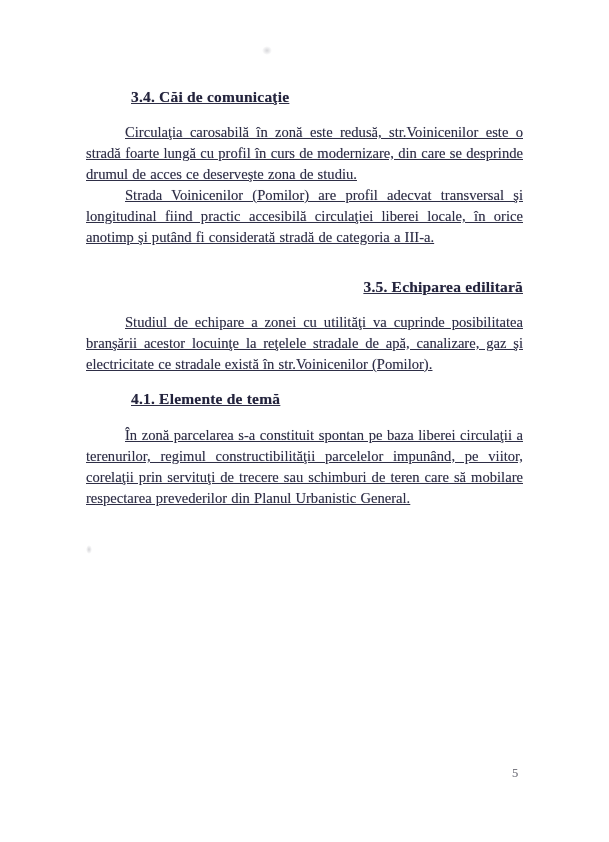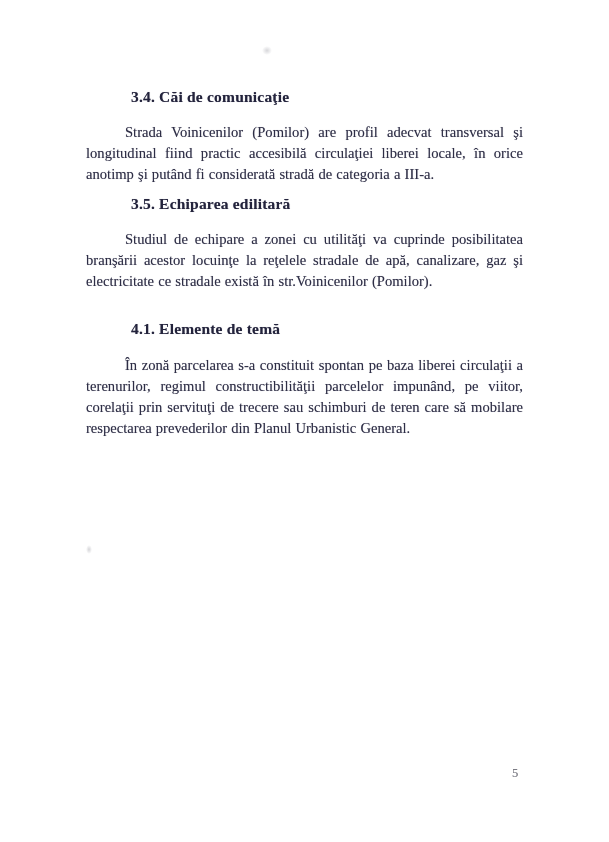--- a/index.html
+++ b/index.html
@@ -15,48 +15,49 @@
     background: #ffffff;
     overflow: hidden;
     font-family: "Liberation Serif", "DejaVu Serif", serif;
   }
   .content {
     position: absolute;
     left: 86px;
     top: 86px;
     width: 437px;
     color: #2e2e46;
+    text-decoration: underline;
   }
   .content p {
     margin: 0;
     font-size: 14.6px;
     line-height: 21px;
     text-align: justify;
     text-indent: 39px;
     color: #2e2e46;
     text-shadow: 0 0 0.7px rgba(46, 46, 70, 0.40);
     word-spacing: 0.5px;
   }
   .heading {
     margin: 0 0 15px 45px;
     font-weight: bold;
     font-size: 15.5px;
     line-height: 21px;
     color: #23233c;
     text-shadow: 0 0 0.7px rgba(35, 35, 60, 0.45);
     letter-spacing: 0.2px;
   }
-  .heading.h-3-5 { margin-top: 8px; }
+  .heading.h-3-5 { margin-top: 28px; text-align: right; }
   .heading.h-main {
     margin-top: 31px;
     margin-bottom: 0;
     font-size: 16px;
   }
   .heading.h-4-1 {
-    margin-top: 26px;
+    margin-top: 13px;
     margin-bottom: 16px;
   }
   .page-number {
     position: absolute;
     left: 512px;
     top: 766px;
     font-size: 12.5px;
     color: #7b7b84;
     text-shadow: 0 0 0.6px rgba(123, 123, 132, 0.5);
   }
@@ -85,20 +86,21 @@
 
 <div class="page">
 
   <div class="artifact artifact-top"></div>
   <div class="artifact artifact-left"></div>
 
   <main class="content">
 
     <h2 class="heading h-3-4">3.4. Căi de comunicaţie</h2>
 
+    <p>Circulaţia carosabilă în zonă este redusă, str.Voinicenilor este o stradă foarte lungă cu profil în curs de modernizare, din care se desprinde drumul de acces ce deserveşte zona de studiu.</p>
 
     <p>Strada Voinicenilor (Pomilor) are profil adecvat transversal şi longitudinal fiind practic accesibilă circulaţiei liberei locale, în orice anotimp şi putând fi considerată stradă de categoria a III-a.</p>
 
 
     <h2 class="heading h-3-5">3.5. Echiparea edilitară</h2>
 
 
     <p>Studiul de echipare a zonei cu utilităţi va cuprinde posibilitatea branşării acestor locuinţe la reţelele stradale de apă, canalizare, gaz şi electricitate ce stradale există în str.Voinicenilor (Pomilor).</p>
 
 

